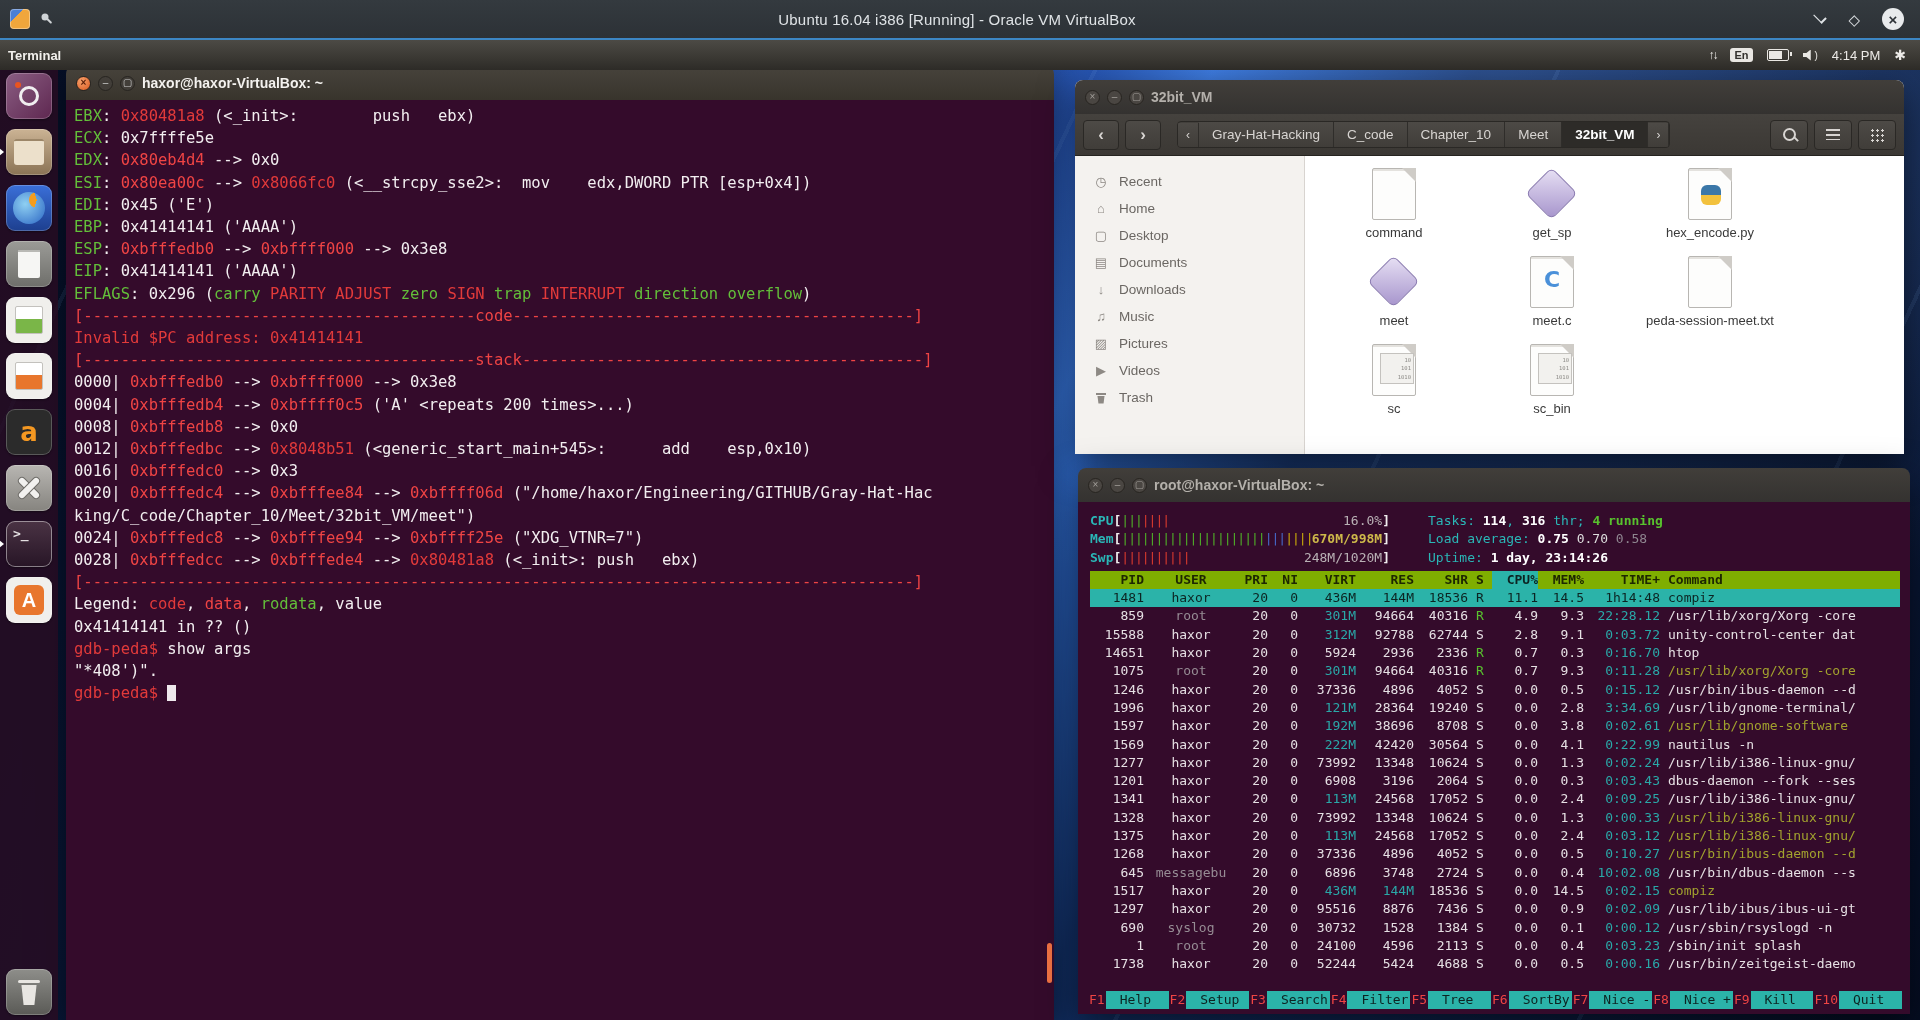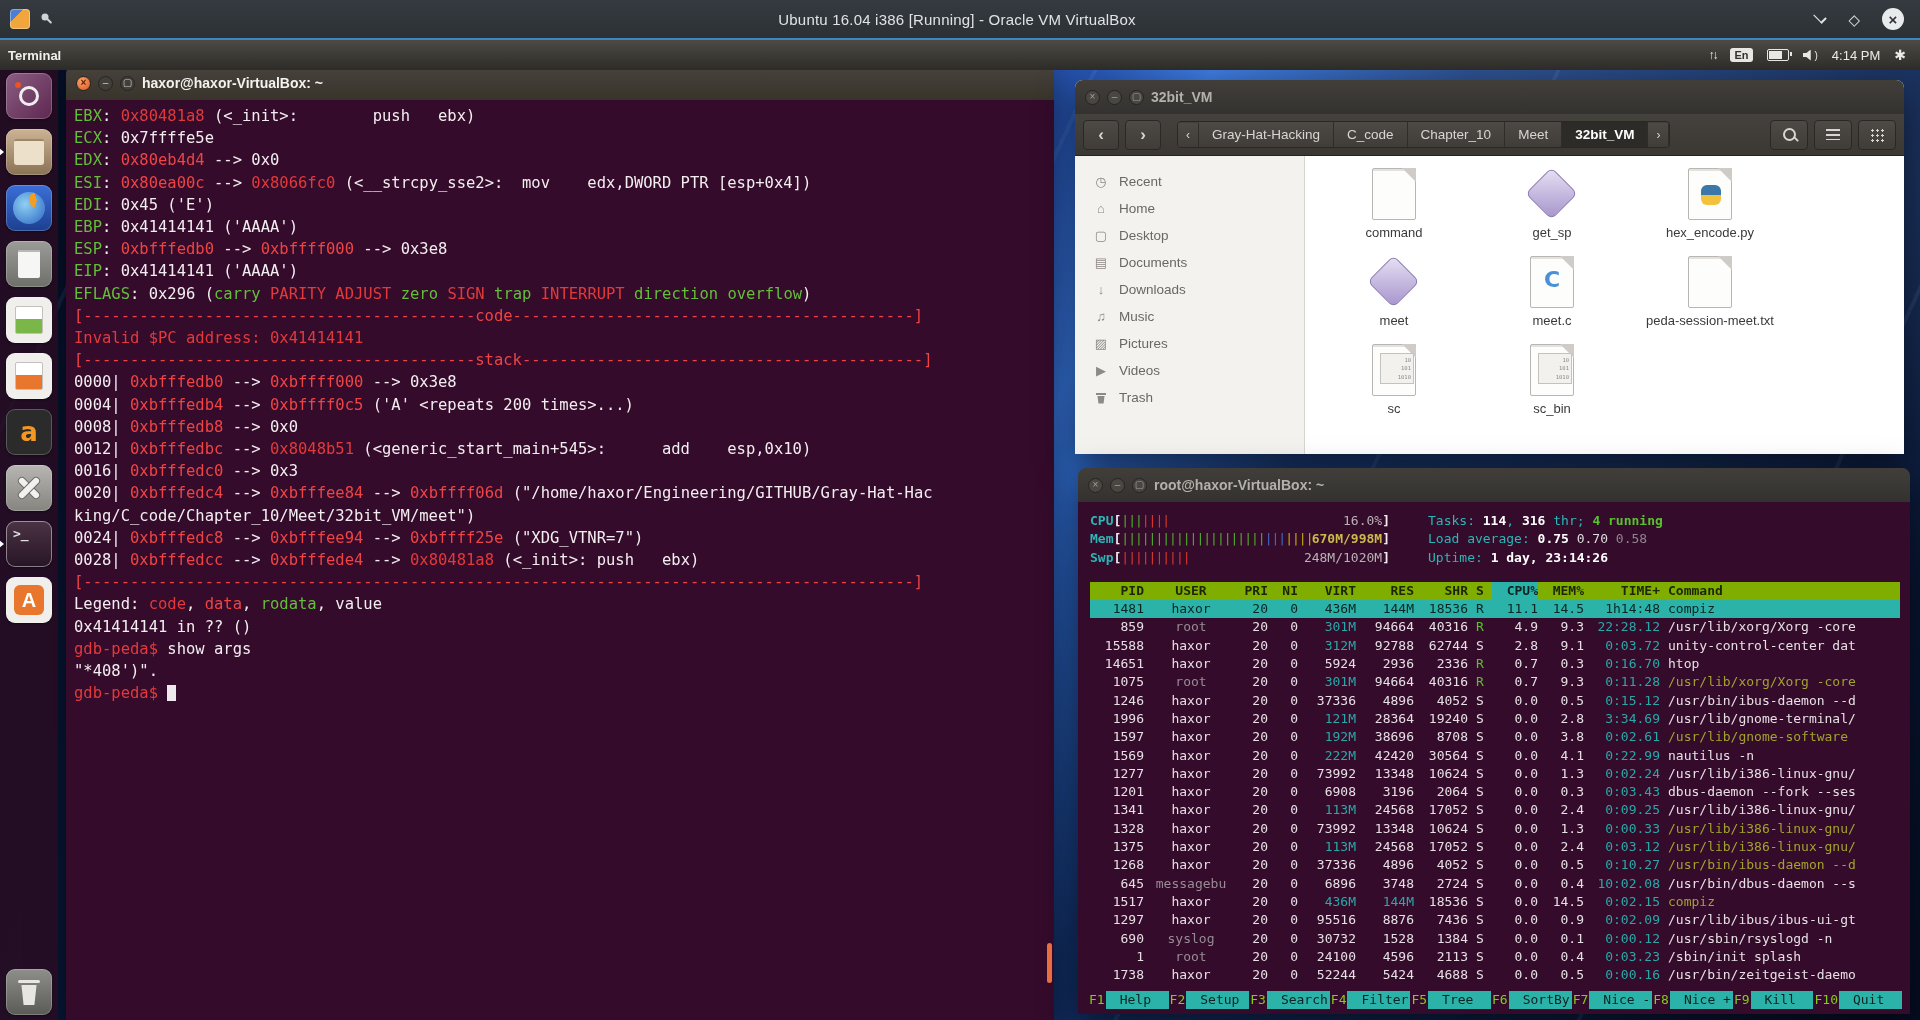--- a/index.html
+++ b/index.html
@@ -149,21 +149,21 @@
   .meters{width:310px}
   .meter{display:flex;width:300px}
   .mlab{color:#2ab7b7;font-weight:bold}
   .mbk{color:#f0ecee;font-weight:bold}
   .mbar{flex:1;overflow:hidden;white-space:nowrap;letter-spacing:-1px}
   .mval{color:#b9b1b5}
   .mval.warm{color:#cdb84a;font-weight:bold}
   .pg{color:#4fae28}.pr{color:#d83a2e}.pb{color:#4668c8}.py{color:#c7a80a}
   .hinfo{margin-left:28px}
   .h-lb{color:#2ab7b7}.h-wb{color:#fff;font-weight:bold}.h-w{color:#ddd}.h-dm{color:#8f8690}.h-gn{color:#58c22e;font-weight:bold}
-  .ptable{margin-top:15px}
+  .ptable{margin-top:4px}
   .prow,.phead{display:flex;white-space:nowrap}
   .phead{background:#7fae00;color:#1d2600;font-weight:bold}
   .phead .hl{background:#2bb3a9;color:#0c2422}
   .c-pid{width:54px;text-align:right}
   .c-user{width:86px;padding-left:8px;box-sizing:border-box;text-align:center}
   .c-pri{width:38px;text-align:right}
   .c-ni{width:30px;text-align:right}
   .c-virt{width:58px;text-align:right}
   .c-res{width:58px;text-align:right}
   .c-shr{width:54px;text-align:right}
@@ -173,21 +173,21 @@
   .c-time{width:76px;text-align:right}
   .c-cmd{flex:1;padding-left:8px;overflow:hidden;text-align:left}
   .prow span{color:#e6e0e4}
   .prow .dim{color:#968c94}
   .prow .teal{color:#2aa8a8}
   .prow .run{color:#58c22e}
   .prow .alt{color:#a2a22e}
   .prow.sel{background:#2bb3a9}
   .prow.sel span{color:#0c2422 !important;font-weight:normal}
   .fbar{position:absolute;left:10px;right:8px;bottom:5px;display:flex}
-  .fk{color:#84cc16;padding:0 1px}
+  .fk{color:#ef4444;padding:0 1px}
   .fl{background:#2bb3a9;color:#0c2422;width:56px;padding:0 14px;overflow:hidden;white-space:nowrap}
 </style>
 </head>
 <body>
 
 <div class="wallpaper"></div>
 
 <div class="vbox-bar">
   <div class="vbox-left">
     <span class="vbox-logo"></span>

